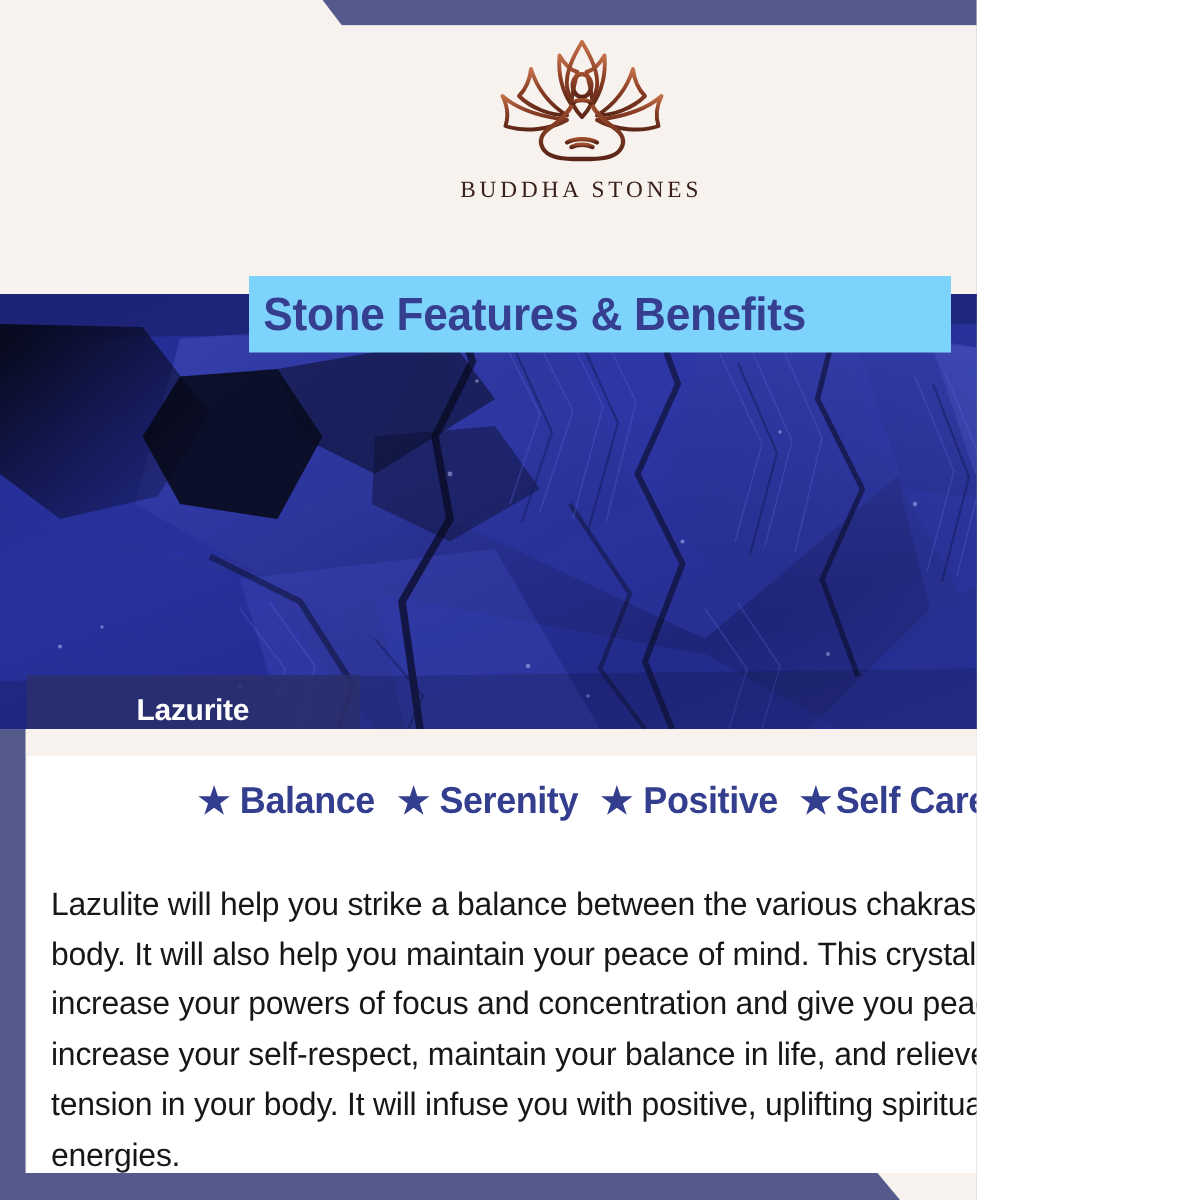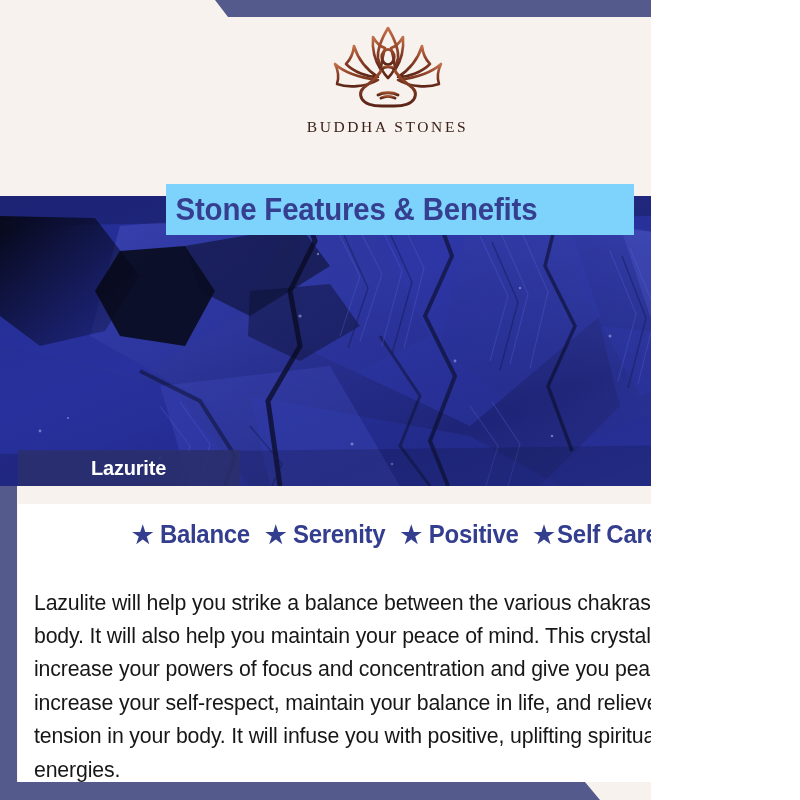--- a/index.html
+++ b/index.html
@@ -145,21 +145,21 @@
     height: 290px;
   }
   .stone-caption {
     position: absolute;
     left: 18px;
     top: 450px;
     width: 222px;
     height: 36px;
     background: rgba(43, 48, 110, 0.86);
     display: flex;
-    align-items: center;
+    align-items: flex-end;
     z-index: 6;
   }
   .stone-caption-text {
     color: #FFFFFF;
     font-size: 20px;
     font-weight: bold;
     letter-spacing: -0.2px;
     padding-left: 73px;
   }
 

